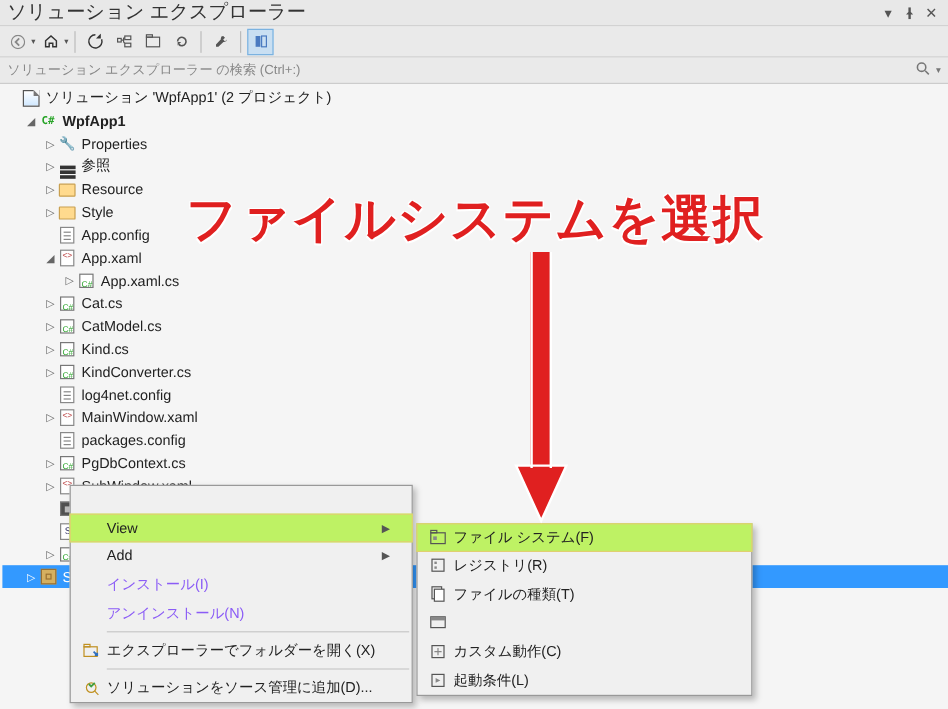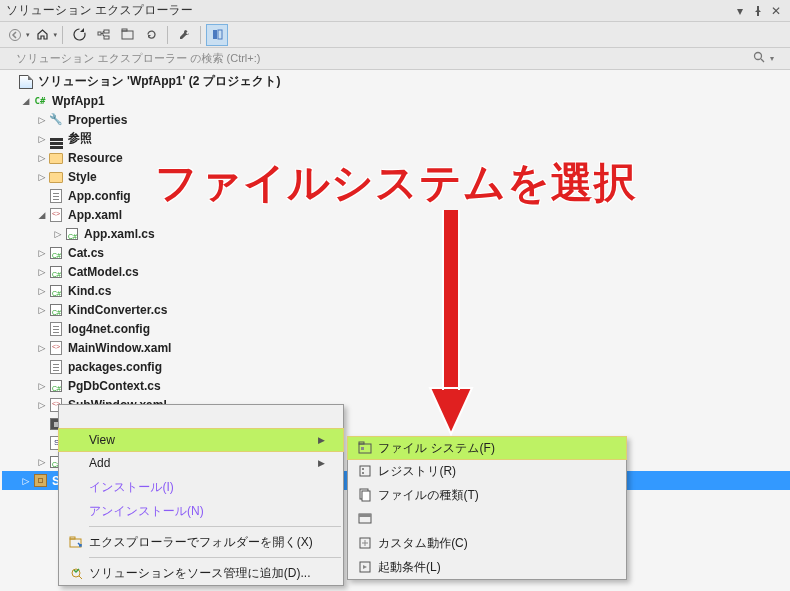--- a/index.html
+++ b/index.html
@@ -1,36 +1,36 @@
 <!DOCTYPE html>
 <html><head>
 <meta charset="utf-8">
 <style>
 * { margin: 0; padding: 0; box-sizing: border-box; font-family: "Meiryo UI", "Segoe UI", sans-serif; font-size: 12px; }
 body { width: 790px; height: 591px; background: #f5f5f5; overflow: hidden; position: relative; }
 
 .panel-header { background: #e8e8e8; border-bottom: 1px solid #ccc; height: 22px; display: flex; align-items: center; padding: 0 6px; }
-.panel-header .title { flex: 1; color: #333; font-size: 12px; }
+.panel-header .title { flex: 1; color: #333; font-size: 16px; }
 .panel-header .hdr-btn { width: 16px; height: 16px; display: flex; align-items: center; justify-content: center; color: #555; margin-left: 2px; cursor: pointer; }
 
 .toolbar { background: #eaeaea; border-bottom: 1px solid #ccc; height: 26px; display: flex; align-items: center; padding: 0 4px; gap: 2px; }
 .toolbar .tbtn { width: 22px; height: 22px; display: flex; align-items: center; justify-content: center; color: #333; border: 1px solid transparent; }
 .toolbar .sep { width: 1px; height: 18px; background: #bbb; margin: 0 3px; }
 .toolbar .dd { font-size: 7px; color: #555; margin-left: -2px; }
 .toolbar .active { background: #c9dff2; border-color: #7bb2e0; }
 
-.search-row { background: #eaeaea; border-bottom: 1px solid #ccc; height: 22px; display: flex; align-items: center; padding: 0 16px; }
+.search-row { background: #eaeaea; border-bottom: 1px solid #ccc; height: 22px; display: flex; align-items: center; padding: 0 6px; }
 .search-row .placeholder { flex: 1; color: #888; font-size: 11px; }
 .search-row .sicon { color: #777; }
 
 .tree { background: #f5f5f5; padding: 2px 0 0 2px; }
 .tree .row { display: flex; align-items: center; height: 19px; padding-left: 4px; white-space: nowrap; }
 .tree .row .exp { width: 12px; color: #666; font-size: 9px; text-align: center; flex-shrink: 0; }
 .tree .row .icon { width: 16px; height: 16px; margin-right: 4px; flex-shrink: 0; display: flex; align-items: center; justify-content: center; }
-.tree .row .lbl { color: #222; font-weight: bold; }
+.tree .row .lbl { color: #222; }
 .tree .row.sel { background: #3399ff; }
 .tree .row.sel .lbl { color: #fff; }
 .tree .row.sel .exp { color: #fff; }
 .indent1 { padding-left: 18px !important; }
 .indent2 { padding-left: 34px !important; }
 .indent3 { padding-left: 50px !important; }
 
 .ctx { position: absolute; background: #f0f0f0; border: 1px solid #999; box-shadow: 3px 3px 5px rgba(0,0,0,0.25); min-width: 280px; }
 .ctx .item { display: flex; align-items: center; height: 24px; padding: 0 18px 0 4px; position: relative; }
 .ctx .item.hl { background: #bef264; border: 1px solid #e0d070; margin: -1px; }

